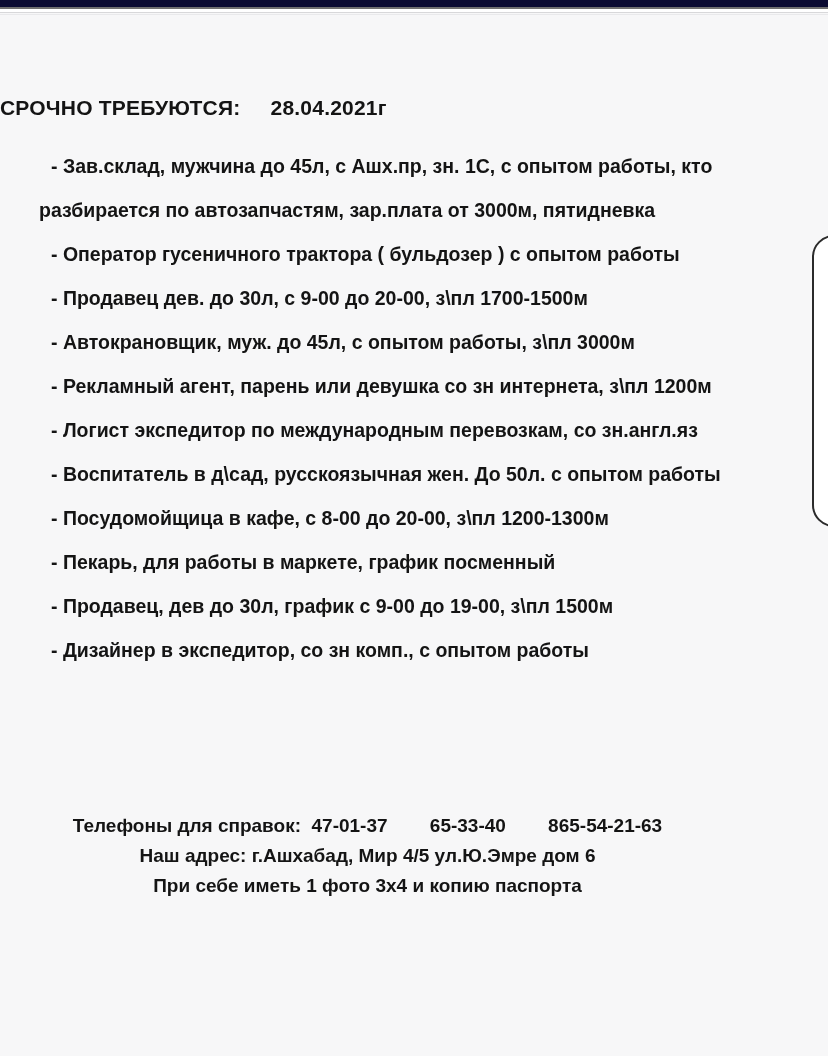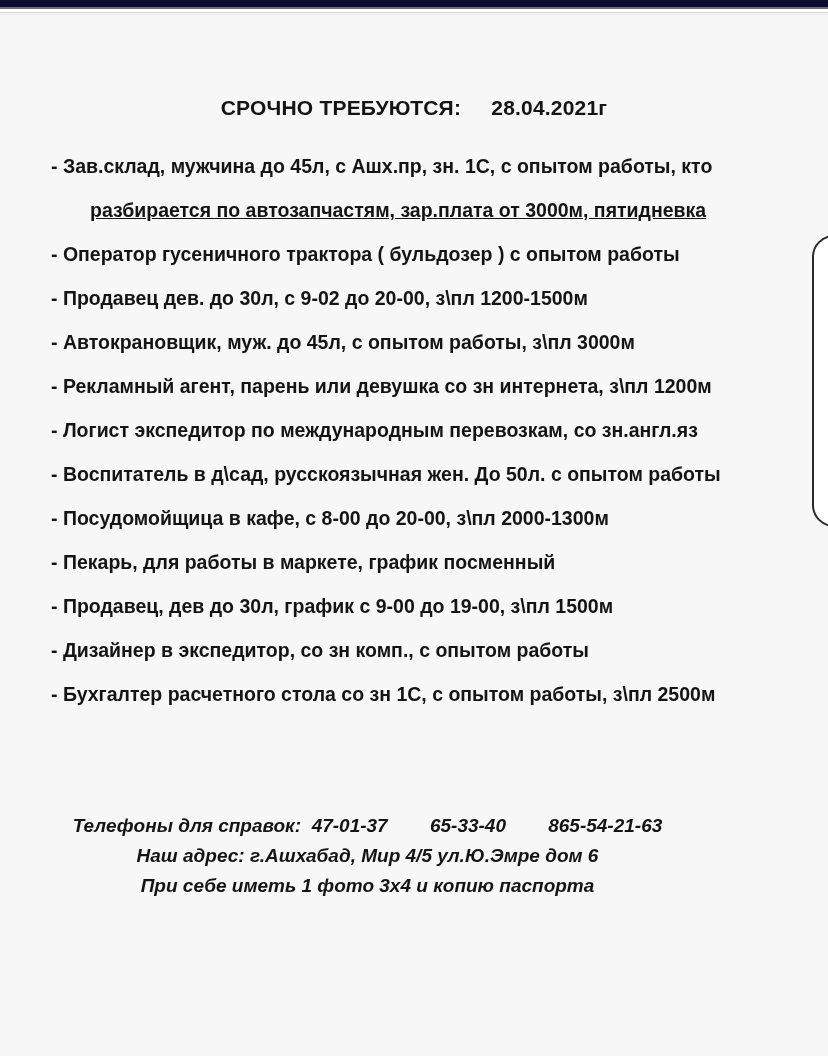--- a/index.html
+++ b/index.html
@@ -79,21 +79,20 @@
     top: 16px; left: 0;
     width: 828px;
     height: 1040px;
   }
 
   #headline {
     position: absolute;
     top: 80px;
     left: 0;
     width: 828px;
-    text-align: center;
     font-size: 21px;
     font-weight: bold;
     letter-spacing: 0.2px;
     white-space: pre;
   }
 
   #vacancy-list {
     position: absolute;
     top: 128px;
     left: 0;
@@ -105,31 +104,29 @@
   .vacancy-row {
     height: 44px;
     line-height: 44px;
     font-size: 19.5px;
     font-weight: bold;
     white-space: nowrap;
     padding-left: 51px;
     box-sizing: border-box;
   }
   .vacancy-row.indented {
-    padding-left: 90px;
-    text-decoration: underline;
+    padding-left: 39px;
   }
 
   #footer-block {
     position: absolute;
     top: 795px;
     left: 0;
     width: 735px;
     text-align: center;
-    font-style: italic;
   }
   .footer-line {
     font-size: 19px;
     font-weight: bold;
     line-height: 30px;
     white-space: pre;
   }
 </style>
 </head>
 <body>
@@ -145,30 +142,29 @@
 <div id="side-panel"></div>
 
 <div id="flyer">
 
   <div id="headline">СРОЧНО ТРЕБУЮТСЯ:     28.04.2021г</div>
 
   <ul id="vacancy-list">
       <li class="vacancy-row">- Зав.склад, мужчина до 45л, с Ашх.пр, зн. 1С, с опытом работы, кто</li>
       <li class="vacancy-row indented">разбирается по автозапчастям, зар.плата от 3000м, пятидневка</li>
       <li class="vacancy-row">- Оператор гусеничного трактора ( бульдозер )  с опытом работы</li>
-      <li class="vacancy-row">- Продавец дев. до 30л, с 9-02 до 20-00, з\пл 1200-1500м</li>
+      <li class="vacancy-row">- Продавец дев. до 30л, с 9-00 до 20-00, з\пл 1700-1500м</li>
       <li class="vacancy-row">- Автокрановщик, муж. до 45л, с опытом работы, з\пл 3000м</li>
       <li class="vacancy-row">- Рекламный агент, парень или девушка со зн интернета, з\пл 1200м</li>
       <li class="vacancy-row">- Логист экспедитор по международным перевозкам, со  зн.англ.яз</li>
       <li class="vacancy-row">- Воспитатель в д\сад, русскоязычная жен. До 50л. с опытом работы</li>
-      <li class="vacancy-row">- Посудомойщица в кафе, с 8-00 до 20-00, з\пл 2000-1300м</li>
+      <li class="vacancy-row">- Посудомойщица в кафе, с 8-00 до 20-00, з\пл 1200-1300м</li>
       <li class="vacancy-row">- Пекарь, для работы в маркете, график посменный</li>
       <li class="vacancy-row">- Продавец, дев до 30л, график с 9-00 до 19-00, з\пл 1500м</li>
       <li class="vacancy-row">- Дизайнер в экспедитор, со зн комп., с опытом работы</li>
-      <li class="vacancy-row">- Бухгалтер расчетного стола со зн 1С, с опытом работы, з\пл 2500м</li>
     </ul>
 
   <div id="footer-block">
     <div class="footer-line">Телефоны для справок:  47-01-37        65-33-40        865-54-21-63</div>
     <div class="footer-line">Наш адрес: г.Ашхабад, Мир 4/5 ул.Ю.Эмре дом 6</div>
     <div class="footer-line">При себе иметь 1 фото 3х4 и копию паспорта</div>
   </div>
 
 </div>
 

